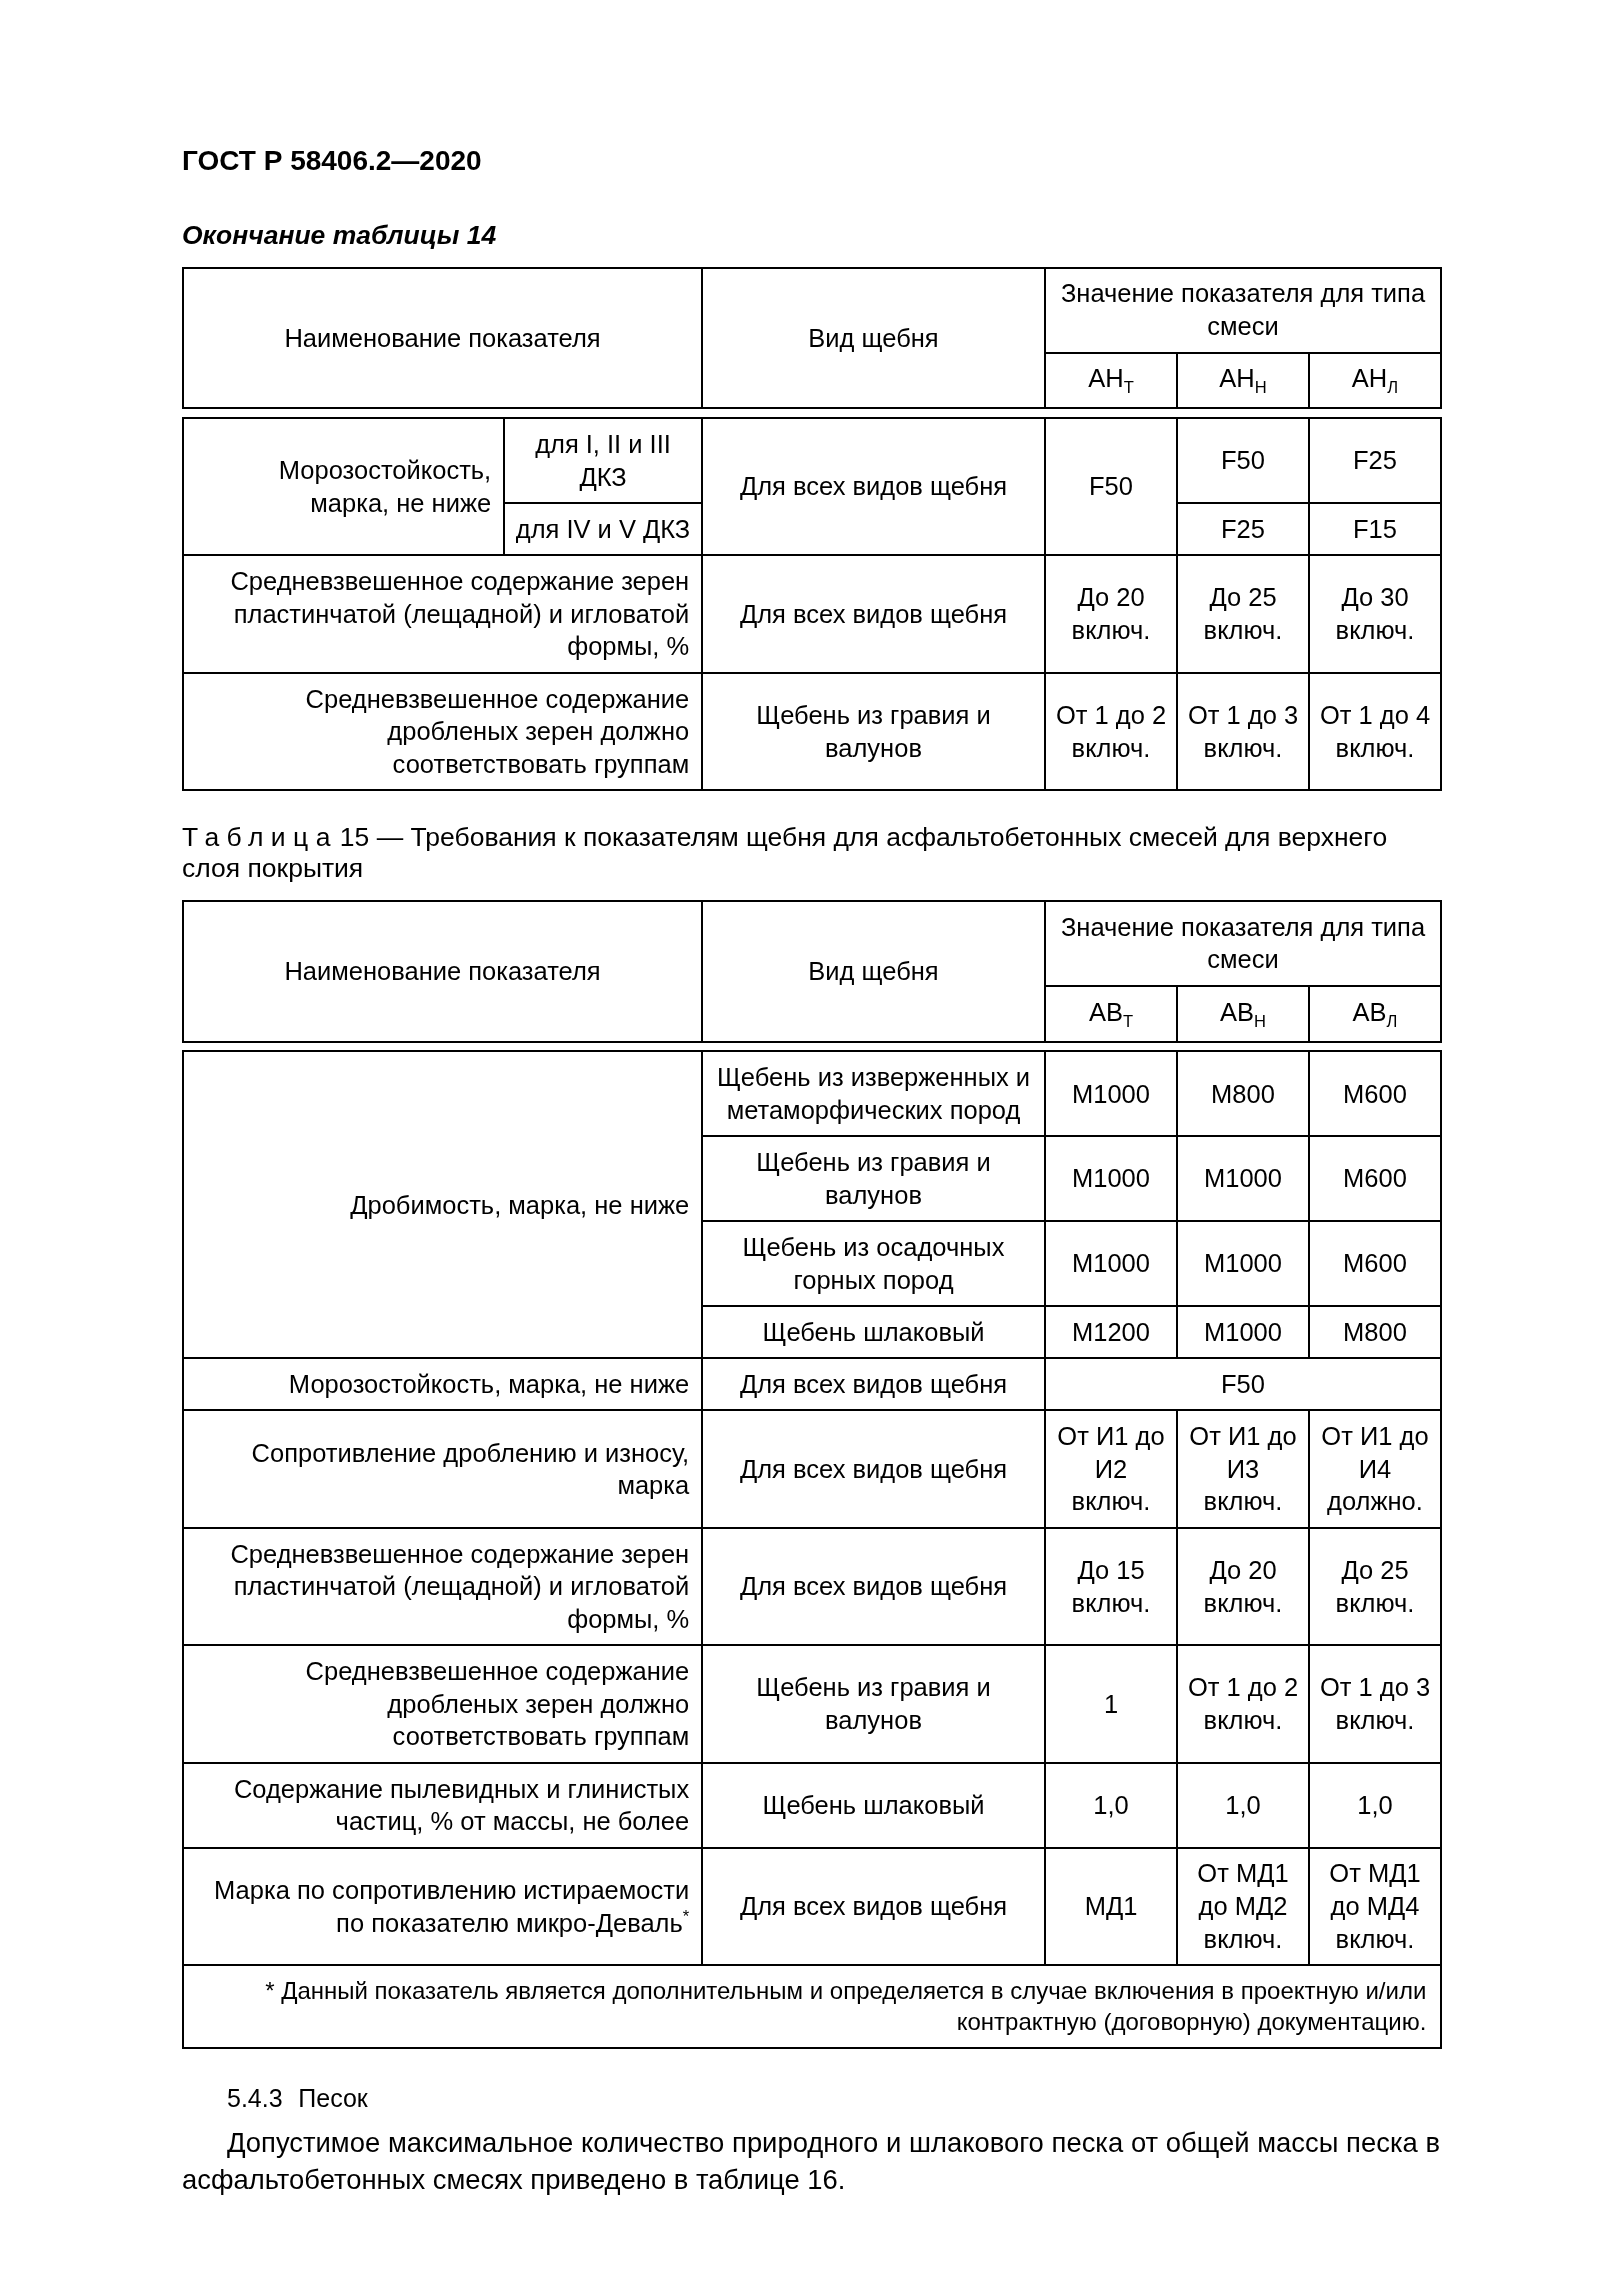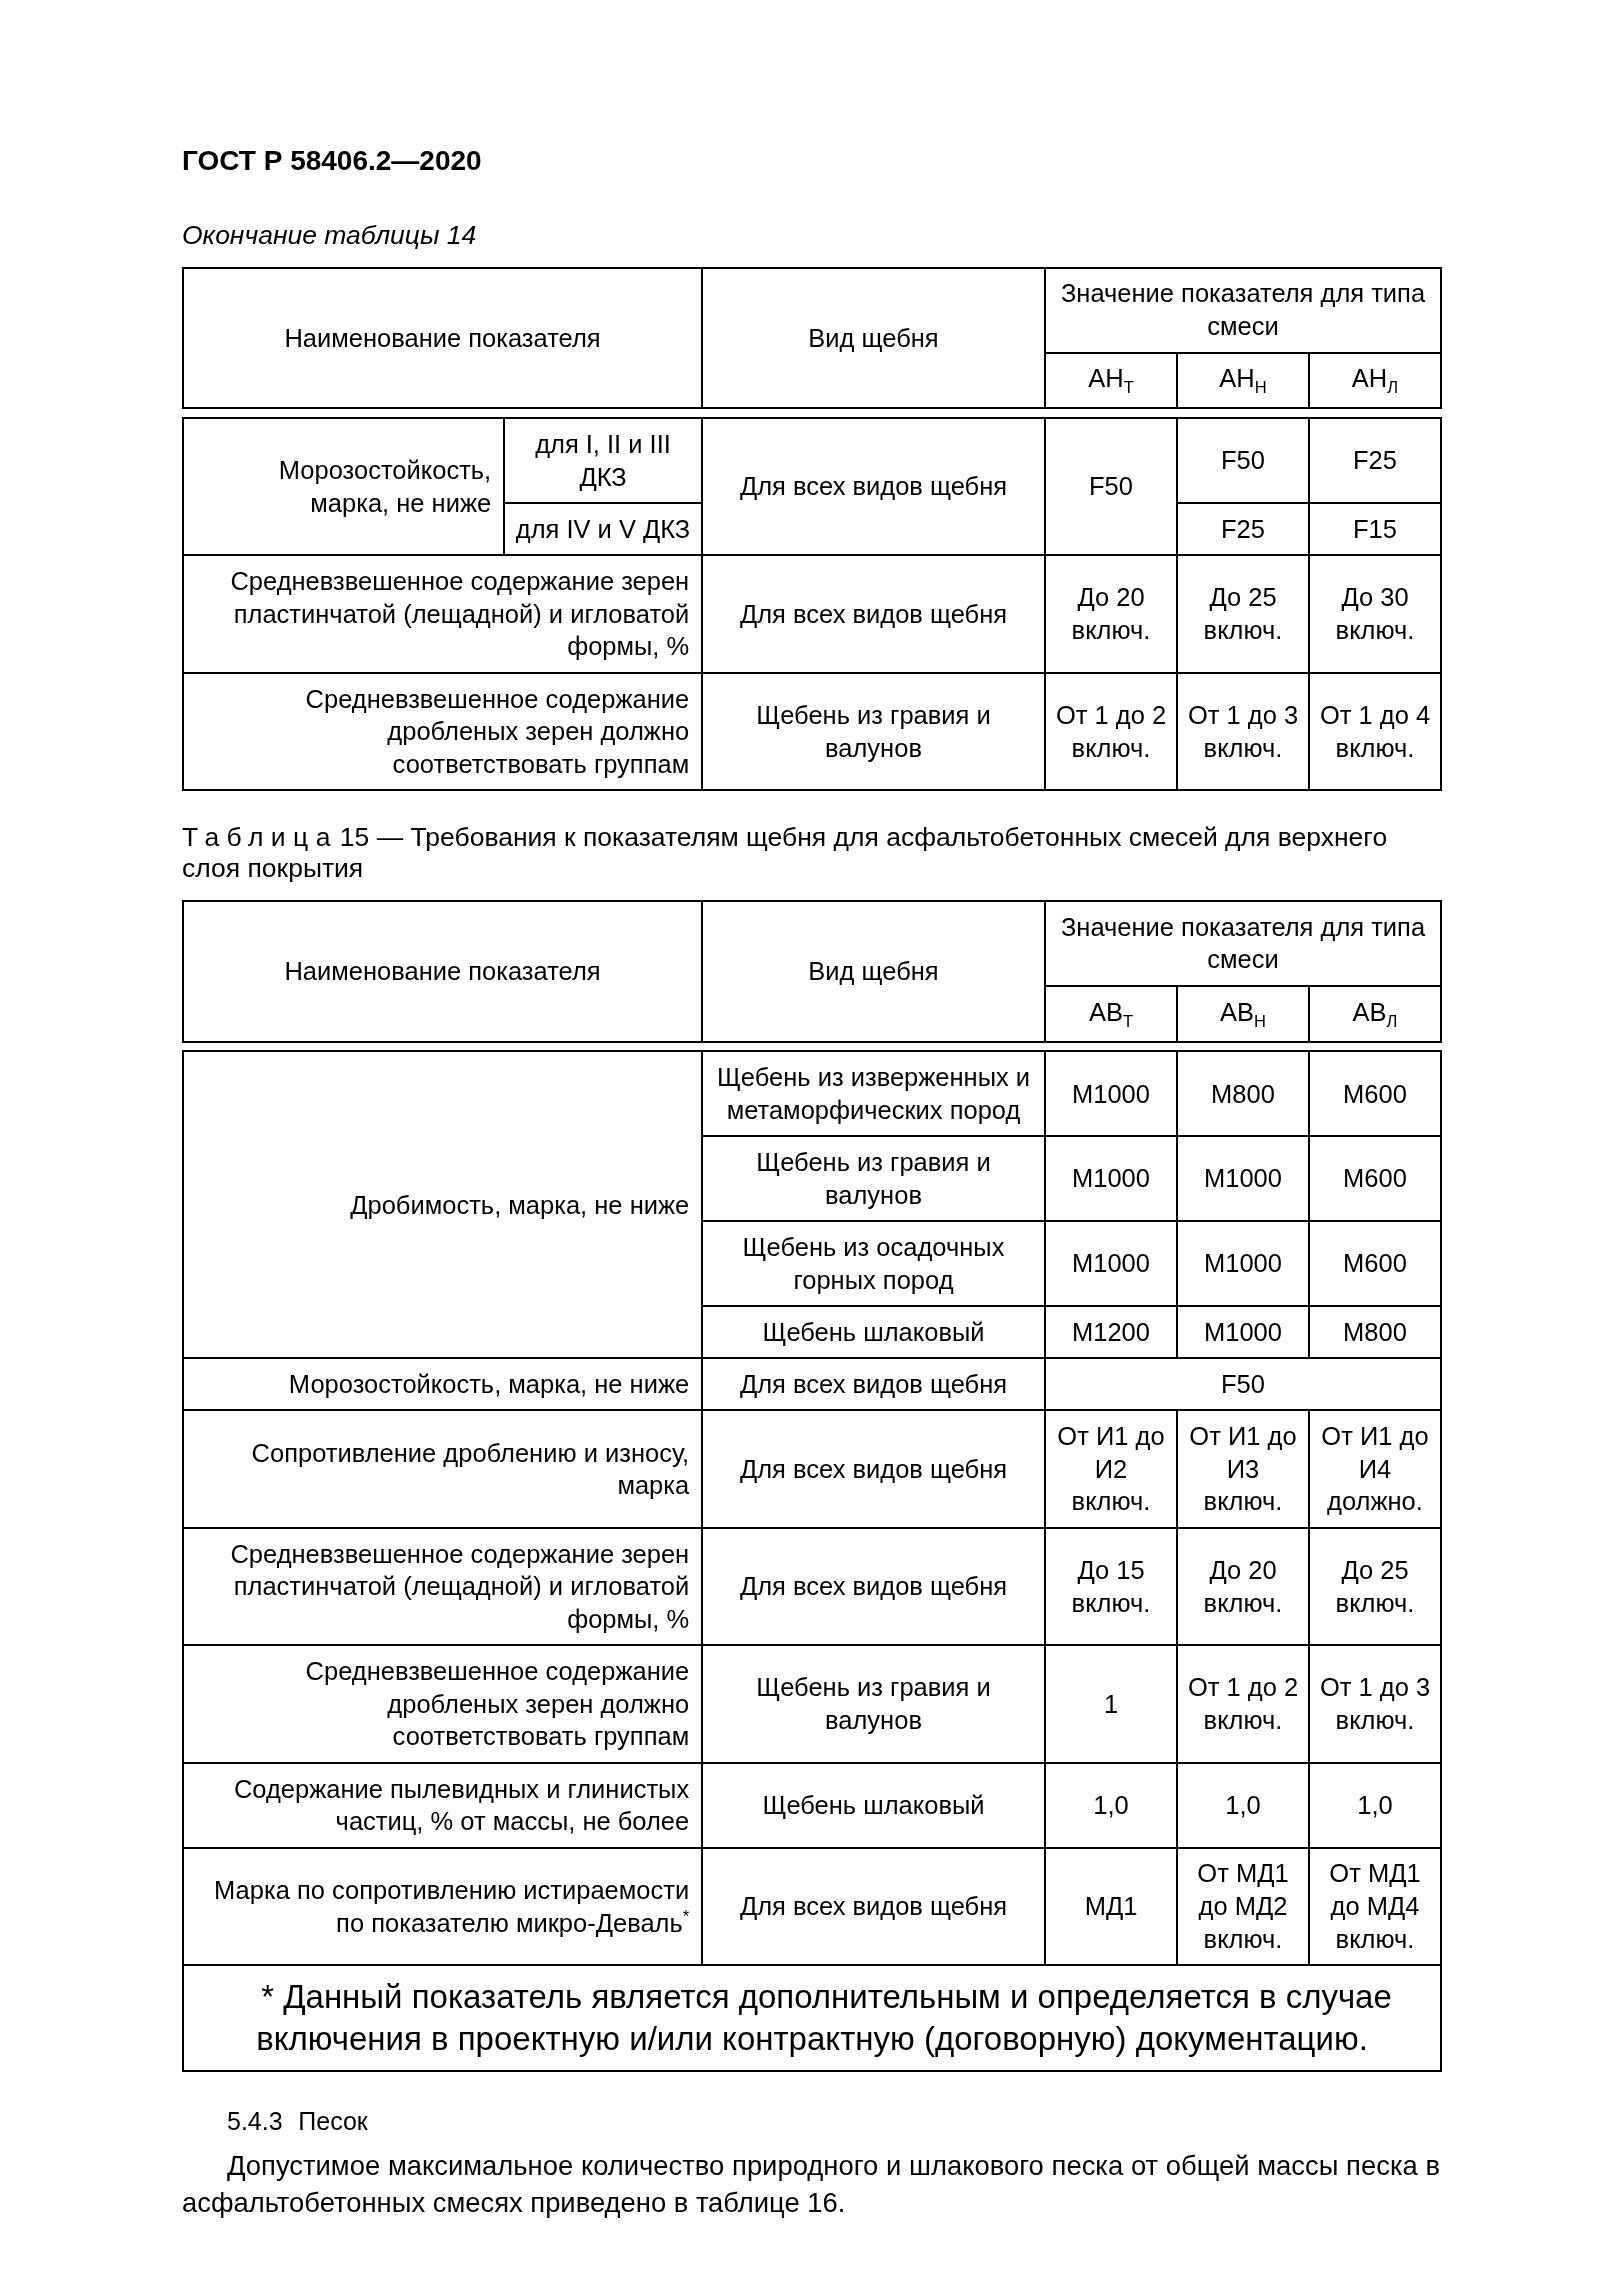--- a/index.html
+++ b/index.html
@@ -21,20 +21,21 @@
   }
   .doc-header {
     font-weight: bold;
     font-size: 28px;
     margin-bottom: 43px;
   }
   .caption-italic {
     font-style: italic;
     font-size: 26.5px;
     margin-bottom: 15.7px;
+    font-weight: bold;
   }
   .tbl-title {
     font-size: 26.5px;
     margin: 31px 0 15.7px 0;
   }
   .tbl-title .spaced { letter-spacing: 0.28em; margin-top: 8px; }
   .tbl-title .num { margin-left: 2px; }
 
   .gost-table { width: 1259px; }
   table.gt {
@@ -53,22 +54,22 @@
     word-wrap: break-word;
     hyphens: auto;
   }
   .gt td.name {
     text-align: right;
     padding-left: 13.7px;
     padding-right: 11.8px;
   }
   .gt td.zone { padding-left: 3.9px; padding-right: 3.9px; }
   .gt td.foot {
-    text-align: center;
-    font-size: 33px;
+    text-align: right;
+    font-size: 24px;
     padding: 9.8px 13.7px;
   }
   .gt td.foot .fn-text { display: block; text-indent: 29px; }
   .gt sub { font-size: 0.65em; }
   .gt sup { font-size: 0.65em; }
 
   
   col.c14a { width: 321px; }
   col.c14b { width: 198px; }
   col.ckind { width: 343px; }

